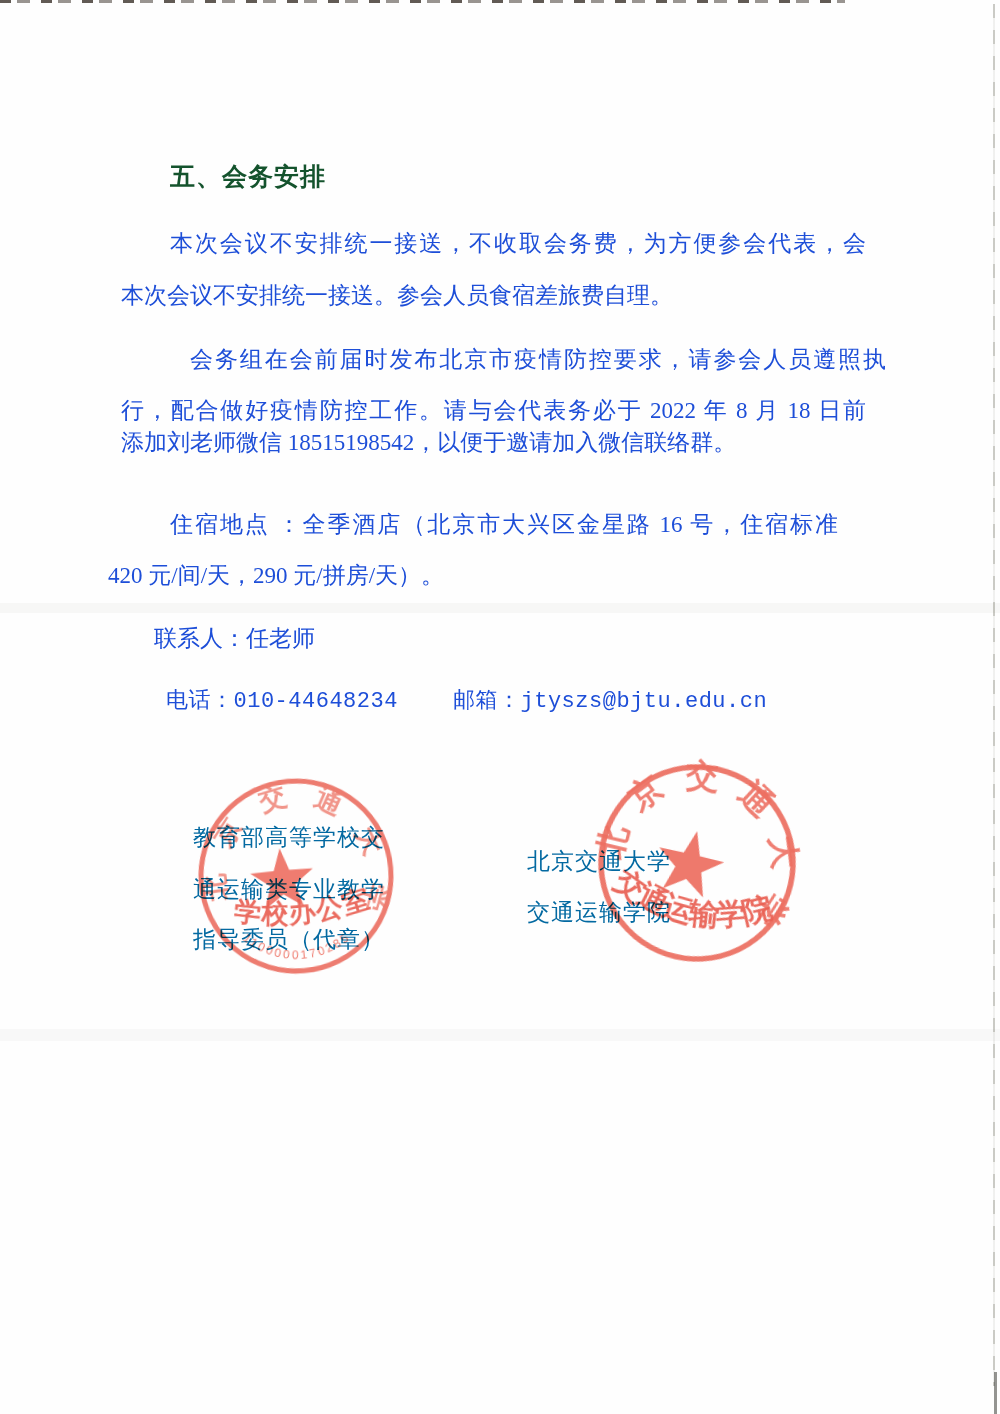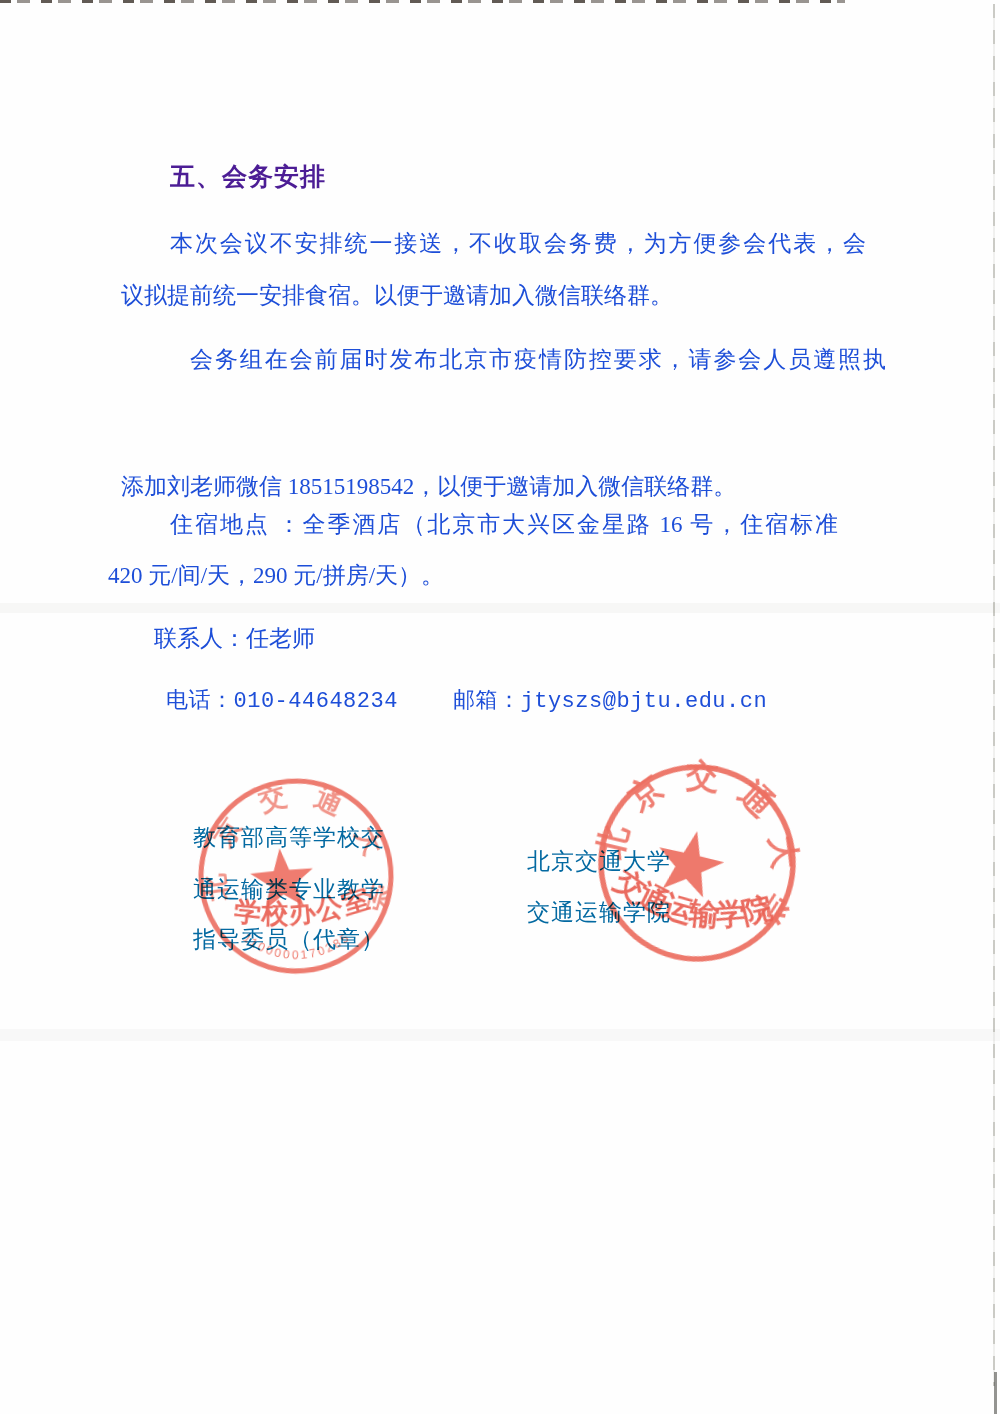--- a/index.html
+++ b/index.html
@@ -24,21 +24,21 @@
     background:repeating-linear-gradient(180deg,
       rgba(140,140,128,.45) 0 14px, rgba(140,140,128,.12) 14px 26px);
   }
   .band{position:absolute;left:0;width:1000px;background:rgba(110,110,100,.05);}
   .band1{top:603px;height:10px;}
   .band2{top:1029px;height:12px;background:rgba(110,110,100,.04);}
   .corner-mark{position:absolute;left:994px;top:1372px;width:3px;height:42px;background:rgba(60,60,55,.55);}
   
   .tline{position:absolute;font-size:23px;line-height:30px;white-space:pre;color:#1d4ed8;}
   .just{white-space:normal;text-align:justify;text-align-last:justify;overflow:hidden;height:30px;}
-  .heading{font-weight:bold;font-size:25px;letter-spacing:1px;color:#4c1d95;}
+  .heading{font-weight:bold;font-size:25px;letter-spacing:1px;color:#14532d;}
   .mono{font-family:"Liberation Mono","DejaVu Sans Mono",monospace;font-size:22px;letter-spacing:.5px;}
   .sig{position:absolute;font-size:23px;letter-spacing:1px;white-space:pre;color:#0369a1;}
   
   .seal{position:absolute;mix-blend-mode:multiply;filter:blur(.35px);}
   .seal-left{left:182px;top:762px;transform:rotate(-5deg);}
   .seal-right{left:582px;top:748px;transform:rotate(13deg);}
 </style>
 </head>
 <body>
 
@@ -46,24 +46,25 @@
 
   <div class="top-scan"></div>
   <div class="right-scan"></div>
   <div class="band band1"></div>
   <div class="band band2"></div>
   <div class="corner-mark"></div>
 
   <div class="tline heading" style="left:170px;top:162px;">五、会务安排</div>
 
   <div class="tline just" style="left:170px;top:229px;width:696px;">本次会议不安排统一接送，不收取会务费，为方便参会代表，会</div>
-  <div class="tline" style="left:121px;top:281px;">议拟提前统一安排食宿。以便于邀请加入微信联络群。</div>
+  <div class="tline" style="left:121px;top:281px;">本次会议不安排统一接送。参会人员食宿差旅费自理。</div>
 
   <div class="tline just" style="left:170px;top:345px;width:696px;margin-left:20px;">会务组在会前届时发布北京市疫情防控要求，请参会人员遵照执</div>
-  <div class="tline" style="left:121px;top:472px;">添加刘老师微信 18515198542，以便于邀请加入微信联络群。</div>
+  <div class="tline just" style="left:121px;top:396px;width:745px;">行，配合做好疫情防控工作。请与会代表务必于 2022 年 8 月 18 日前</div>
+  <div class="tline" style="left:121px;top:428px;">添加刘老师微信 18515198542，以便于邀请加入微信联络群。</div>
 
   <div class="tline just" style="left:170px;top:510px;width:668px;">住宿地点 ：全季酒店（北京市大兴区金星路 16 号，住宿标准</div>
   <div class="tline" style="left:108px;top:561px;">420 元/间/天，290 元/拼房/天）。</div>
 
   <div class="tline" style="left:154px;top:624px;">联系人：任老师</div>
   <div class="tline mono" style="left:166px;top:687px;">电话：010-44648234</div>
   <div class="tline mono" style="left:453px;top:687px;">邮箱：jtyszs@bjtu.edu.cn</div>
 
   <div class="sig" style="left:193px;top:822px;">教育部高等学校交</div>
   <div class="sig" style="left:193px;top:874px;">通运输类专业教学</div>

